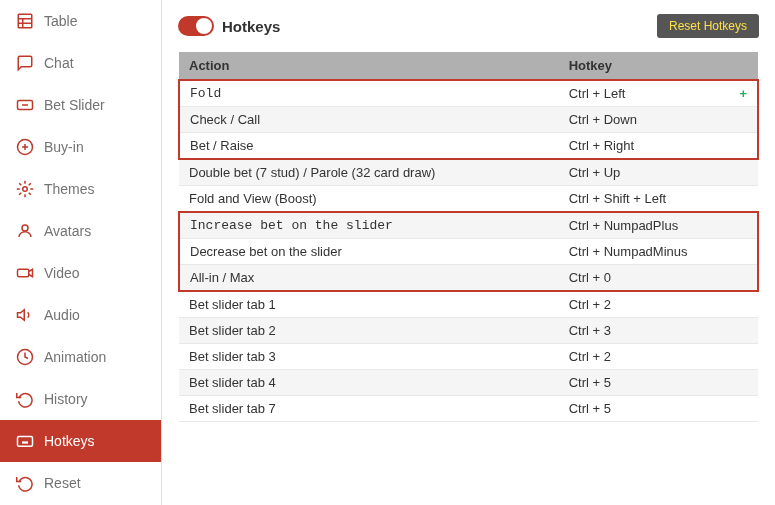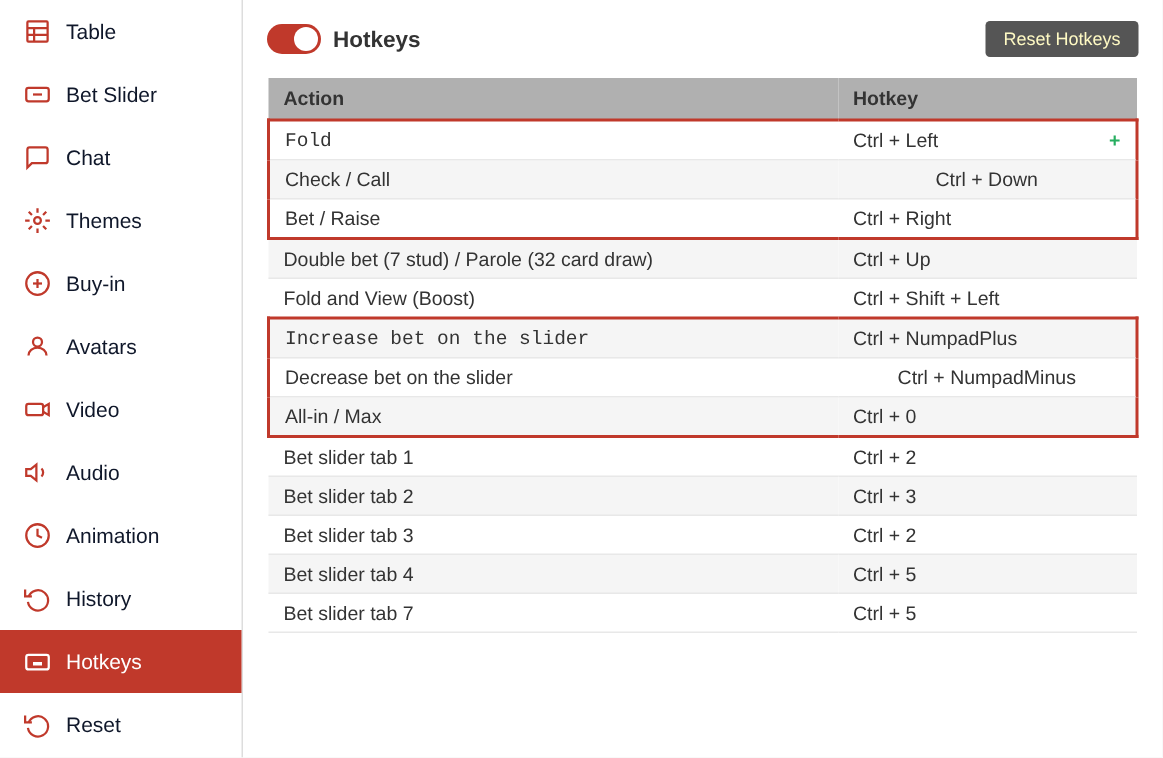--- a/index.html
+++ b/index.html
@@ -11,21 +11,21 @@
       background: #fff;
       flex-shrink: 0;
       padding-top: 0;
       border-right: 1px solid #ddd;
     }
     .sidebar-item {
       display: flex;
       align-items: center;
       padding: 10px 14px;
       cursor: pointer;
-      color: #0f172a;
+      color: #737373;
       font-size: 14px;
       font-weight: 500;
     }
     .sidebar-item.active {
       background: #c0392b;
       color: #fff;
       border-radius: 0;
     }
     .sidebar-item .icon {
       width: 22px;
@@ -81,21 +81,21 @@
       height: 16px;
       background: #fff;
       border-radius: 50%;
       position: absolute;
       top: 2px;
       left: 18px;
     }
 
     .reset-btn {
       background: #555;
-      color: #fef9c3;
+      color: #fde047;
       border: none;
       padding: 5px 12px;
       font-size: 12px;
       cursor: pointer;
       border-radius: 3px;
     }
 
     
     .hotkeys-table {
       width: 100%;
@@ -116,21 +116,21 @@
       border-bottom: 1px solid #e8e8e8;
     }
     .hotkeys-table tr:nth-child(even) td { background: #f5f5f5; }
     .hotkeys-table tr:nth-child(odd) td { background: #fff; }
 
     .bordered-group tr.group-start td { border-top: 2px solid #c0392b; }
     .bordered-group tr.group-end td { border-bottom: 2px solid #c0392b; }
     .bordered-group tr.group-start td:first-child { border-left: 2px solid #c0392b; font-family: Liberation Mono, monospace; }
     .bordered-group tr.group-start td:last-child { border-right: 2px solid #c0392b; }
     .bordered-group tr.group-mid td:first-child { border-left: 2px solid #c0392b; }
-    .bordered-group tr.group-mid td:last-child { border-right: 2px solid #c0392b; text-align: center; }
+    .bordered-group tr.group-mid td:last-child { border-right: 2px solid #c0392b; }
     .bordered-group tr.group-end td:first-child { border-left: 2px solid #c0392b; }
     .bordered-group tr.group-end td:last-child { border-right: 2px solid #c0392b; }
 
     .single-border td { border: 2px solid #c0392b !important; }
 
     .plus-icon {
       color: #27ae60;
       font-weight: bold;
       float: right;
     }
@@ -148,55 +148,55 @@
           <line x1="3" y1="15" x2="21" y2="15"></line>
           <line x1="9" y1="9" x2="9" y2="21"></line>
         </svg>
     </span>
     <span>Table</span>
   </div>
 
   <div class="sidebar-item">
     <span class="icon">
       <svg viewBox="0 0 24 24" fill="none" stroke="#c0392b" stroke-width="2">
+          <path d="M21 15a2 2 0 0 1-2 2H7l-4 4V5a2 2 0 0 1 2-2h14a2 2 0 0 1 2 2z"></path>
+        </svg>
+    </span>
+    <span>Chat</span>
+  </div>
+
+  <div class="sidebar-item">
+    <span class="icon">
+      <svg viewBox="0 0 24 24" fill="none" stroke="#c0392b" stroke-width="2">
           <rect x="2" y="6" width="20" height="12" rx="2"></rect>
           <line x1="8" y1="12" x2="16" y2="12"></line>
         </svg>
     </span>
     <span>Bet Slider</span>
-  </div>
-
-  <div class="sidebar-item">
-    <span class="icon">
-      <svg viewBox="0 0 24 24" fill="none" stroke="#c0392b" stroke-width="2">
-          <path d="M21 15a2 2 0 0 1-2 2H7l-4 4V5a2 2 0 0 1 2-2h14a2 2 0 0 1 2 2z"></path>
-        </svg>
-    </span>
-    <span>Chat</span>
-  </div>
-
-  <div class="sidebar-item">
-    <span class="icon">
-      <svg viewBox="0 0 24 24" fill="none" stroke="#c0392b" stroke-width="2">
-          <circle cx="12" cy="12" r="3"></circle>
-          <path d="M12 1v4M12 19v4M4.22 4.22l2.83 2.83M16.95 16.95l2.83 2.83M1 12h4M19 12h4M4.22 19.78l2.83-2.83M16.95 7.05l2.83-2.83"></path>
-        </svg>
-    </span>
-    <span>Themes</span>
   </div>
 
   <div class="sidebar-item">
     <span class="icon">
       <svg viewBox="0 0 24 24" fill="none" stroke="#c0392b" stroke-width="2">
           <circle cx="12" cy="12" r="10"></circle>
           <line x1="12" y1="8" x2="12" y2="16"></line>
           <line x1="8" y1="12" x2="16" y2="12"></line>
         </svg>
     </span>
     <span>Buy-in</span>
+  </div>
+
+  <div class="sidebar-item">
+    <span class="icon">
+      <svg viewBox="0 0 24 24" fill="none" stroke="#c0392b" stroke-width="2">
+          <circle cx="12" cy="12" r="3"></circle>
+          <path d="M12 1v4M12 19v4M4.22 4.22l2.83 2.83M16.95 16.95l2.83 2.83M1 12h4M19 12h4M4.22 19.78l2.83-2.83M16.95 7.05l2.83-2.83"></path>
+        </svg>
+    </span>
+    <span>Themes</span>
   </div>
 
   <div class="sidebar-item">
     <span class="icon">
       <svg viewBox="0 0 24 24" fill="none" stroke="#c0392b" stroke-width="2">
           <circle cx="12" cy="8" r="4"></circle>
           <path d="M4 20c0-4 3.6-7 8-7s8 3 8 7"></path>
         </svg>
     </span>
     <span>Avatars</span>

